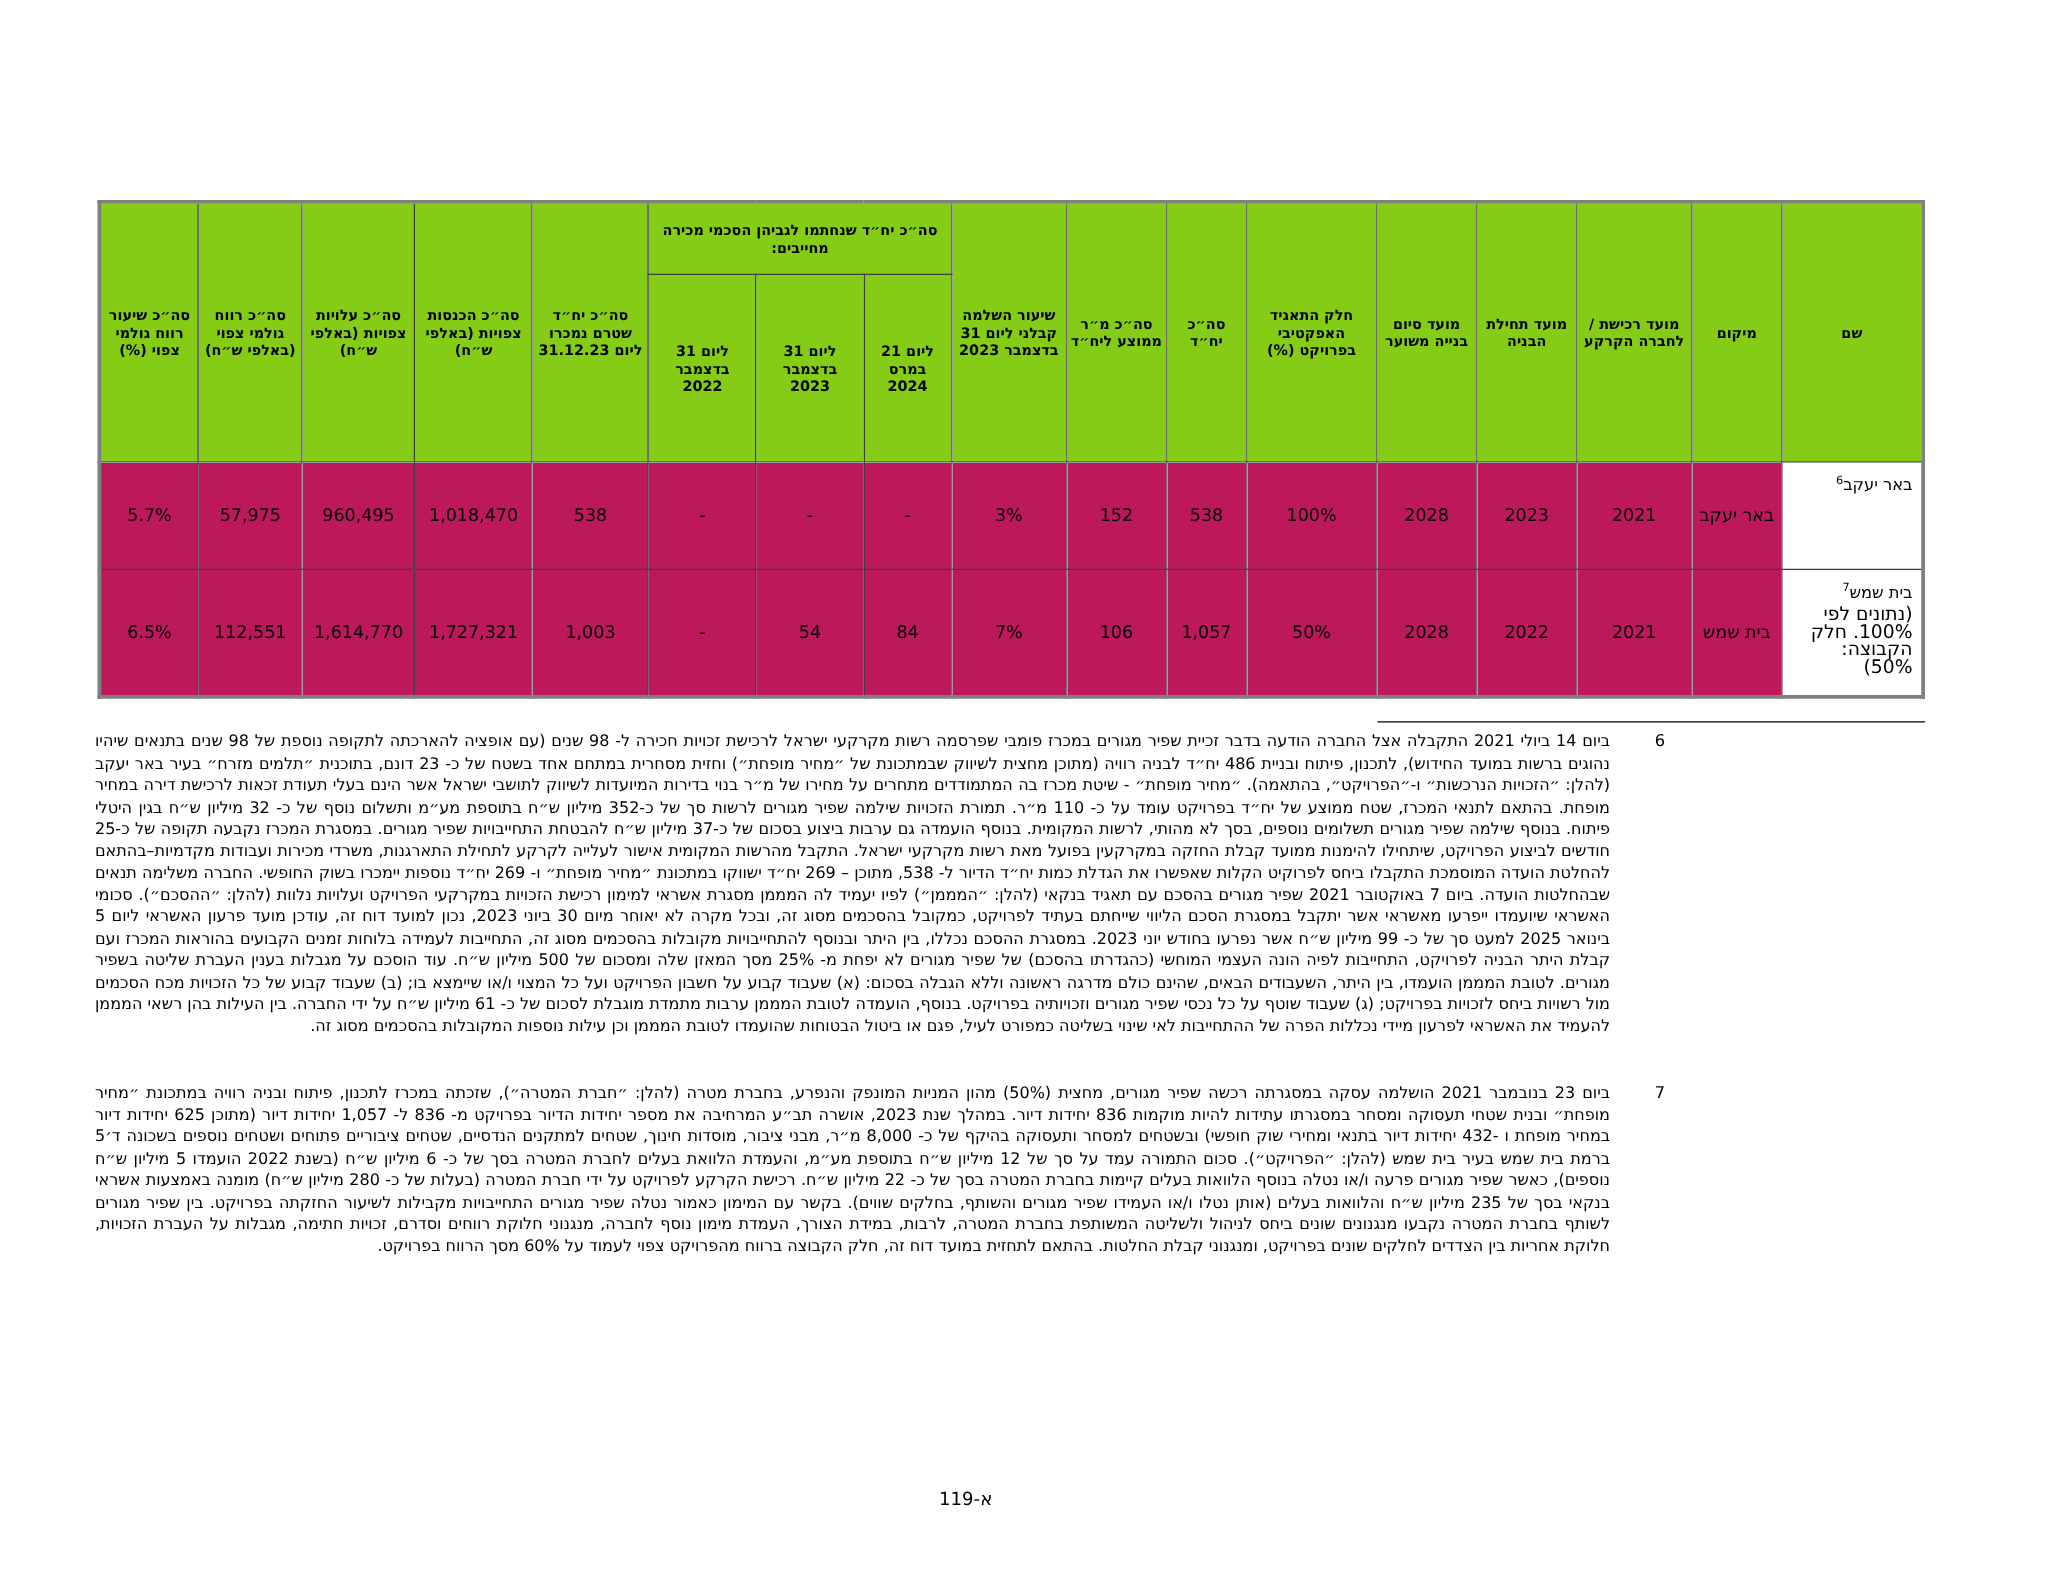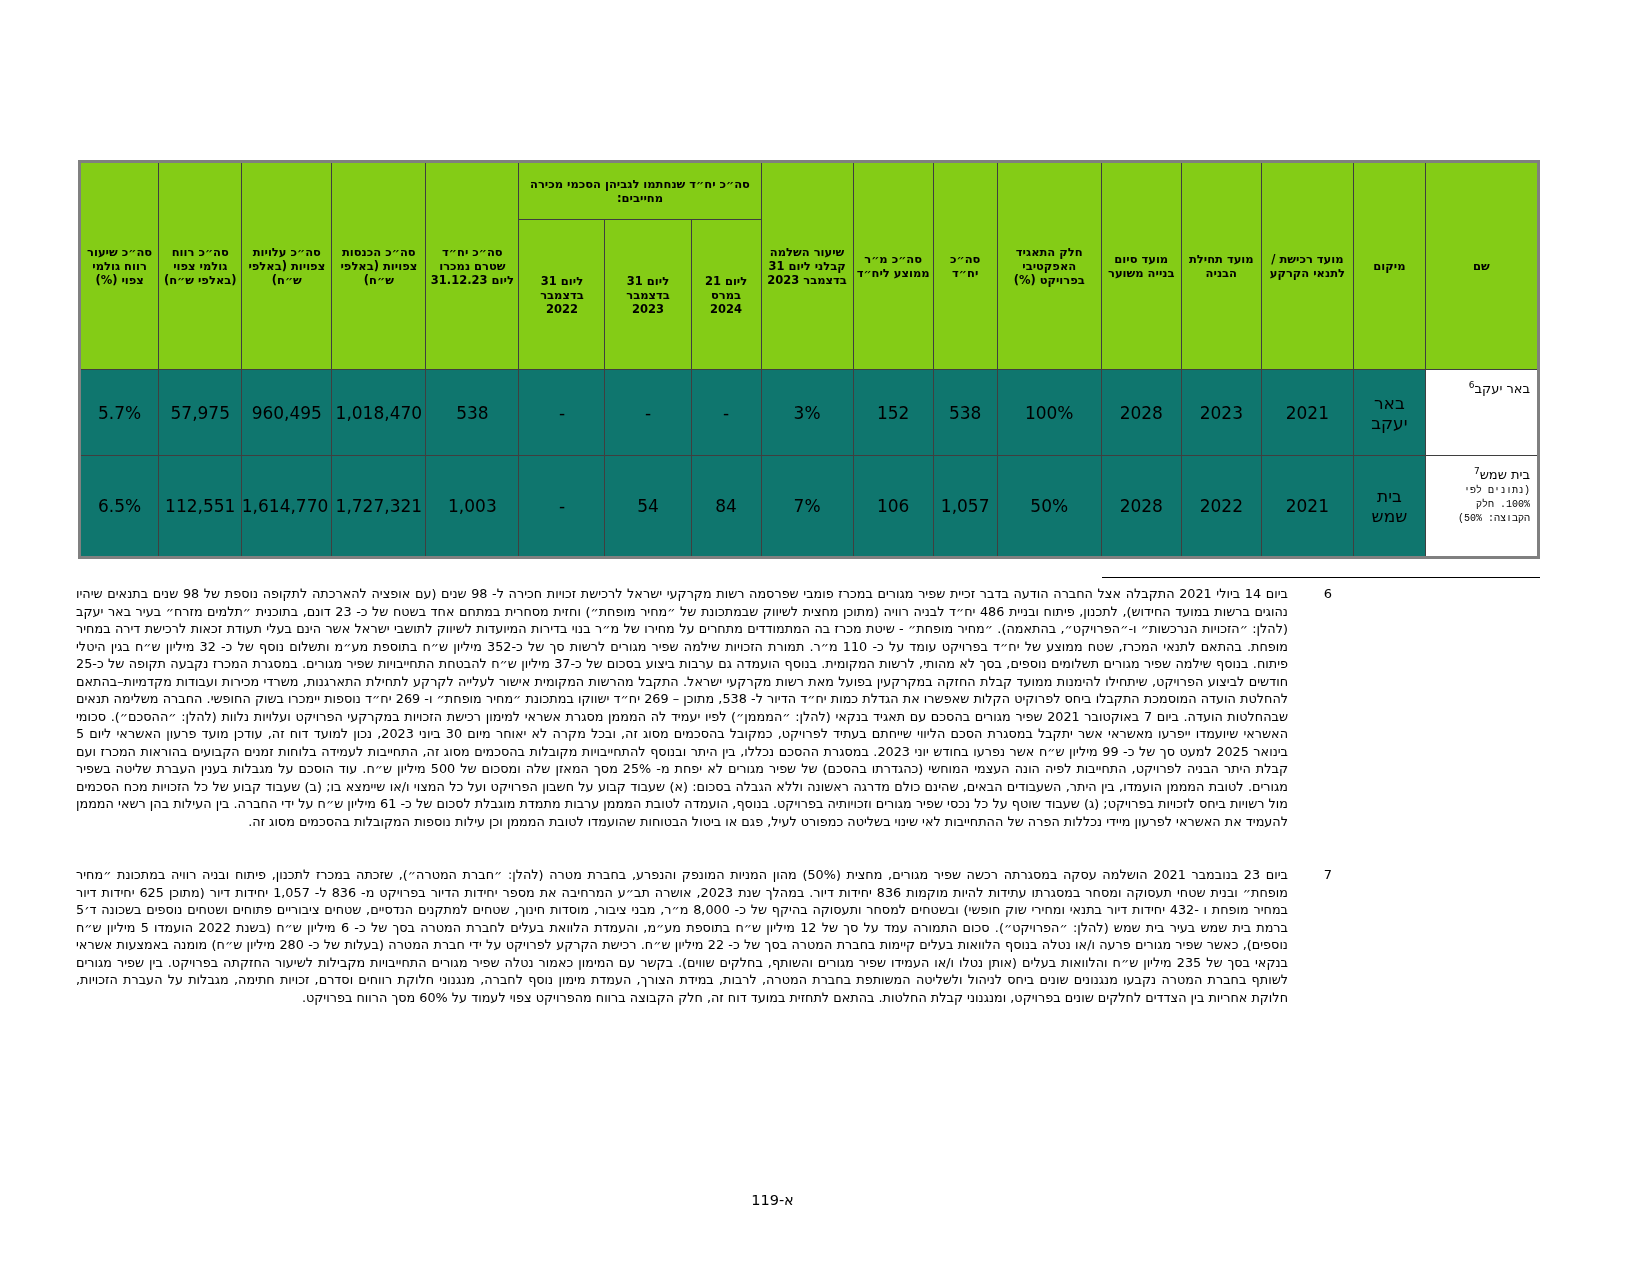--- a/index.html
+++ b/index.html
@@ -19,27 +19,27 @@
   table.projects-table td{border:1px solid #3f3f3f;overflow:hidden;}
   table.projects-table th{
     background:#84cc16;font-weight:bold;font-size:11.5px;line-height:14px;
     text-align:center;vertical-align:middle;padding:3px 3px;
   }
   tr.hrow1{height:58px;}
   tr.hrow2{height:150px;}
   tr.row-1{height:86px;}
   tr.row-2{height:102px;}
   td.data{
-    background:#0f766e;font-size:17px;text-align:center;vertical-align:middle;padding:2px 3px;
+    background:#be185d;font-size:14px;text-align:center;vertical-align:middle;padding:2px 3px;
   }
   td.name-cell{
     background:#fff;font-size:13px;text-align:right;vertical-align:top;padding:7px 7px 4px 4px;line-height:16px;margin-left:35px;
   }
   td.name-cell sup{font-size:9px;}
-  .name-note{font-size:10px;line-height:14px;margin-top:1px;font-family:Liberation Mono, monospace;}
+  .name-note{font-size:15px;line-height:14px;margin-top:1px;}
 
   
   .fn-sep{position:absolute;top:577px;right:110px;width:438px;border-top:1.6px solid #000;}
   .footnotes{position:absolute;top:585px;right:318px;width:1258px;direction:rtl;}
   .footnote{display:flex;gap:14px;margin-bottom:36px;}
   .fn-num{width:30px;flex:0 0 30px;font-size:13px;line-height:17.5px;text-align:right;}
   .fn-text{
     width:1212px;flex:0 0 1212px;font-size:12.8px;line-height:17.5px;
     text-align:justify;text-justify:inter-word;
   }
@@ -74,21 +74,21 @@
         <col style="width:93px">
           <col style="width:94px">
           <col style="width:90px">
         <col style="width:83px">
           <col style="width:79px">
       </colgroup>
       <tbody>
           <tr class="hrow1">
         <th rowspan="2">שם</th>
         <th rowspan="2">מיקום</th>
-        <th rowspan="2">מועד רכישת / לתנאי הקרקע</th>
+        <th rowspan="2">מועד רכישת / לחברה הקרקע</th>
         <th rowspan="2">מועד תחילת הבניה</th>
         <th rowspan="2">מועד סיום בנייה משוער</th>
         <th rowspan="2">חלק התאגיד האפקטיבי בפרויקט (%)</th>
         <th rowspan="2">סה״כ יח״ד</th>
         <th rowspan="2">סה״כ מ״ר ממוצע ליח״ד</th>
         <th rowspan="2">שיעור השלמה קבלני ליום 31 בדצמבר 2023</th>
         <th colspan="3">סה״כ יח״ד שנחתמו לגביהן הסכמי מכירה מחייבים:</th>
         <th rowspan="2">סה״כ יח״ד שטרם נמכרו ליום 31.12.23</th>
         <th rowspan="2">סה״כ הכנסות צפויות (באלפי ש״ח)</th>
         <th rowspan="2">סה״כ עלויות צפויות (באלפי ש״ח)</th>

